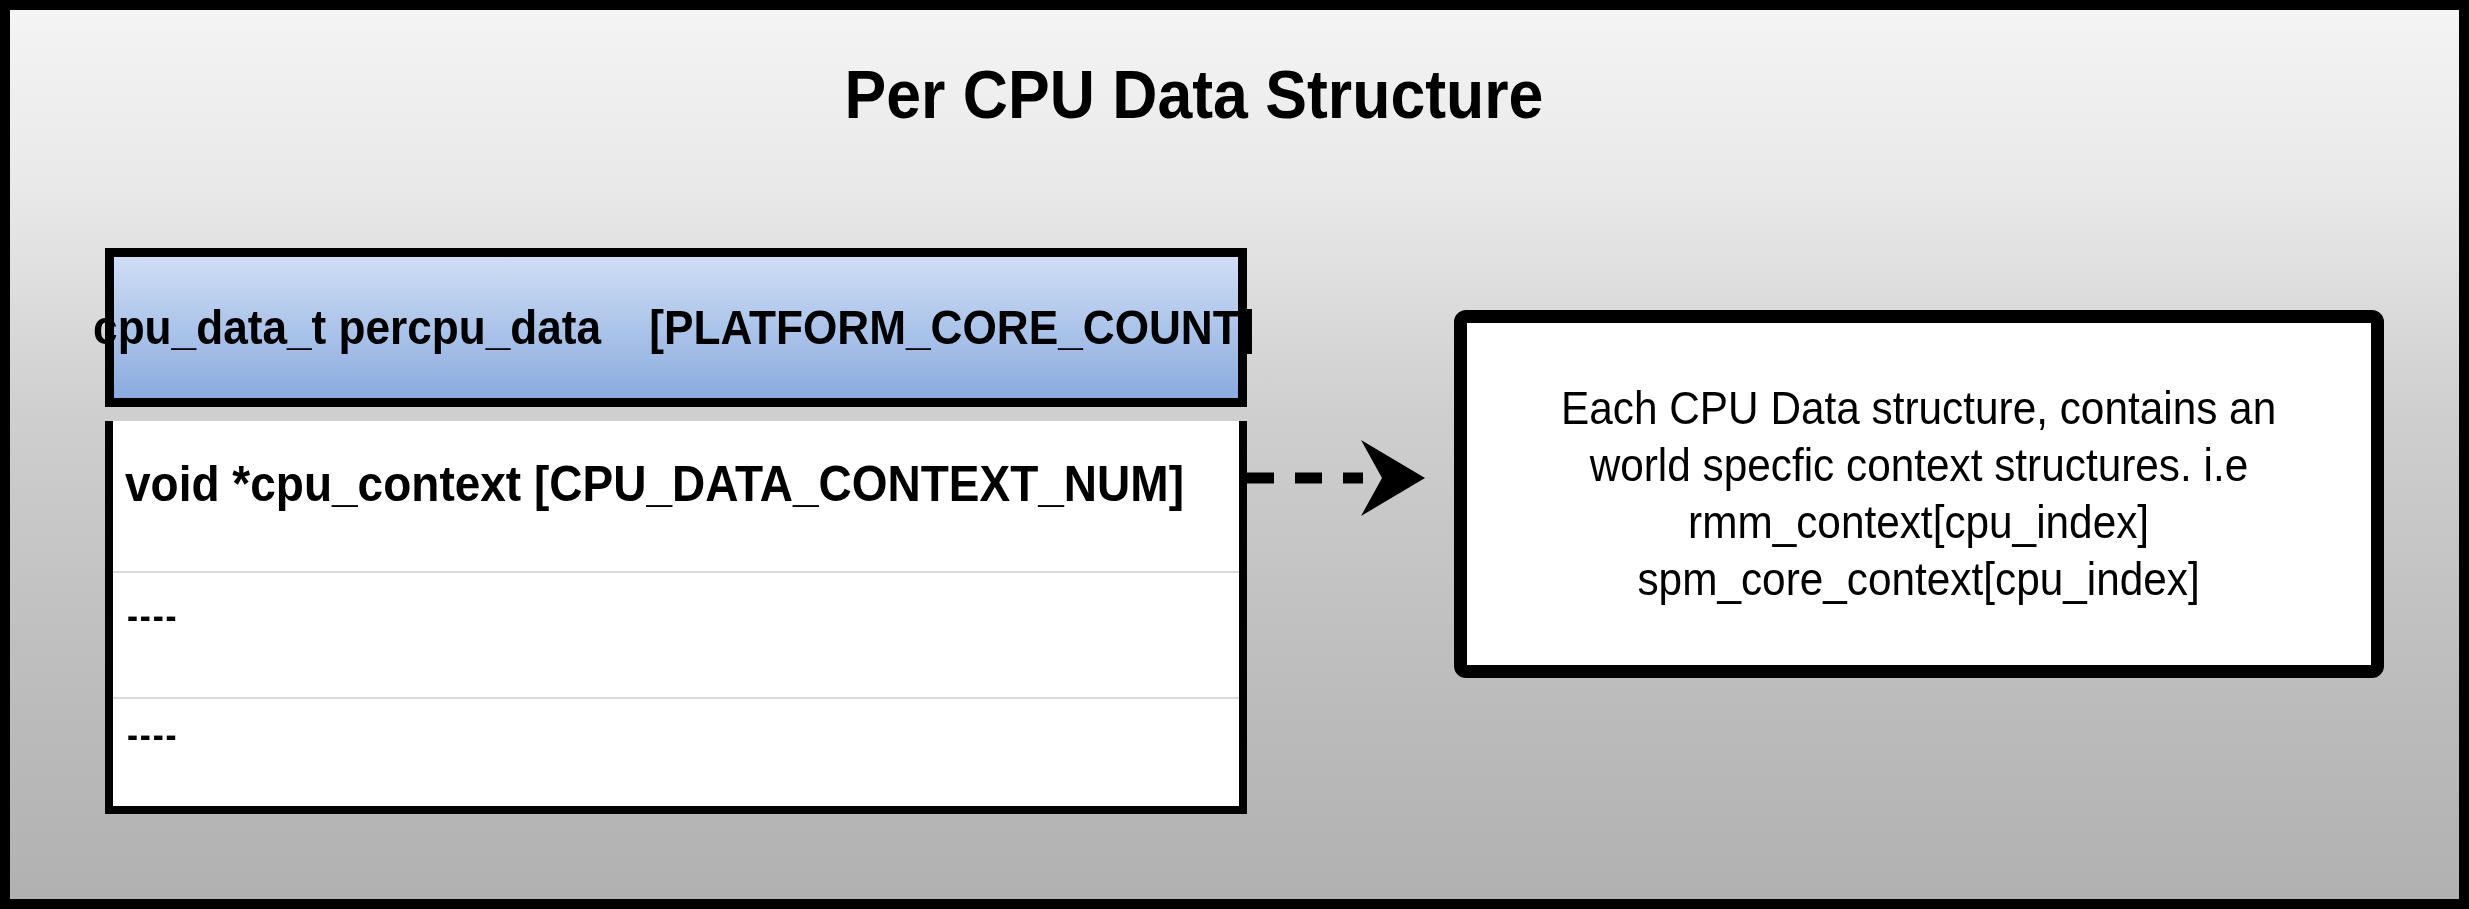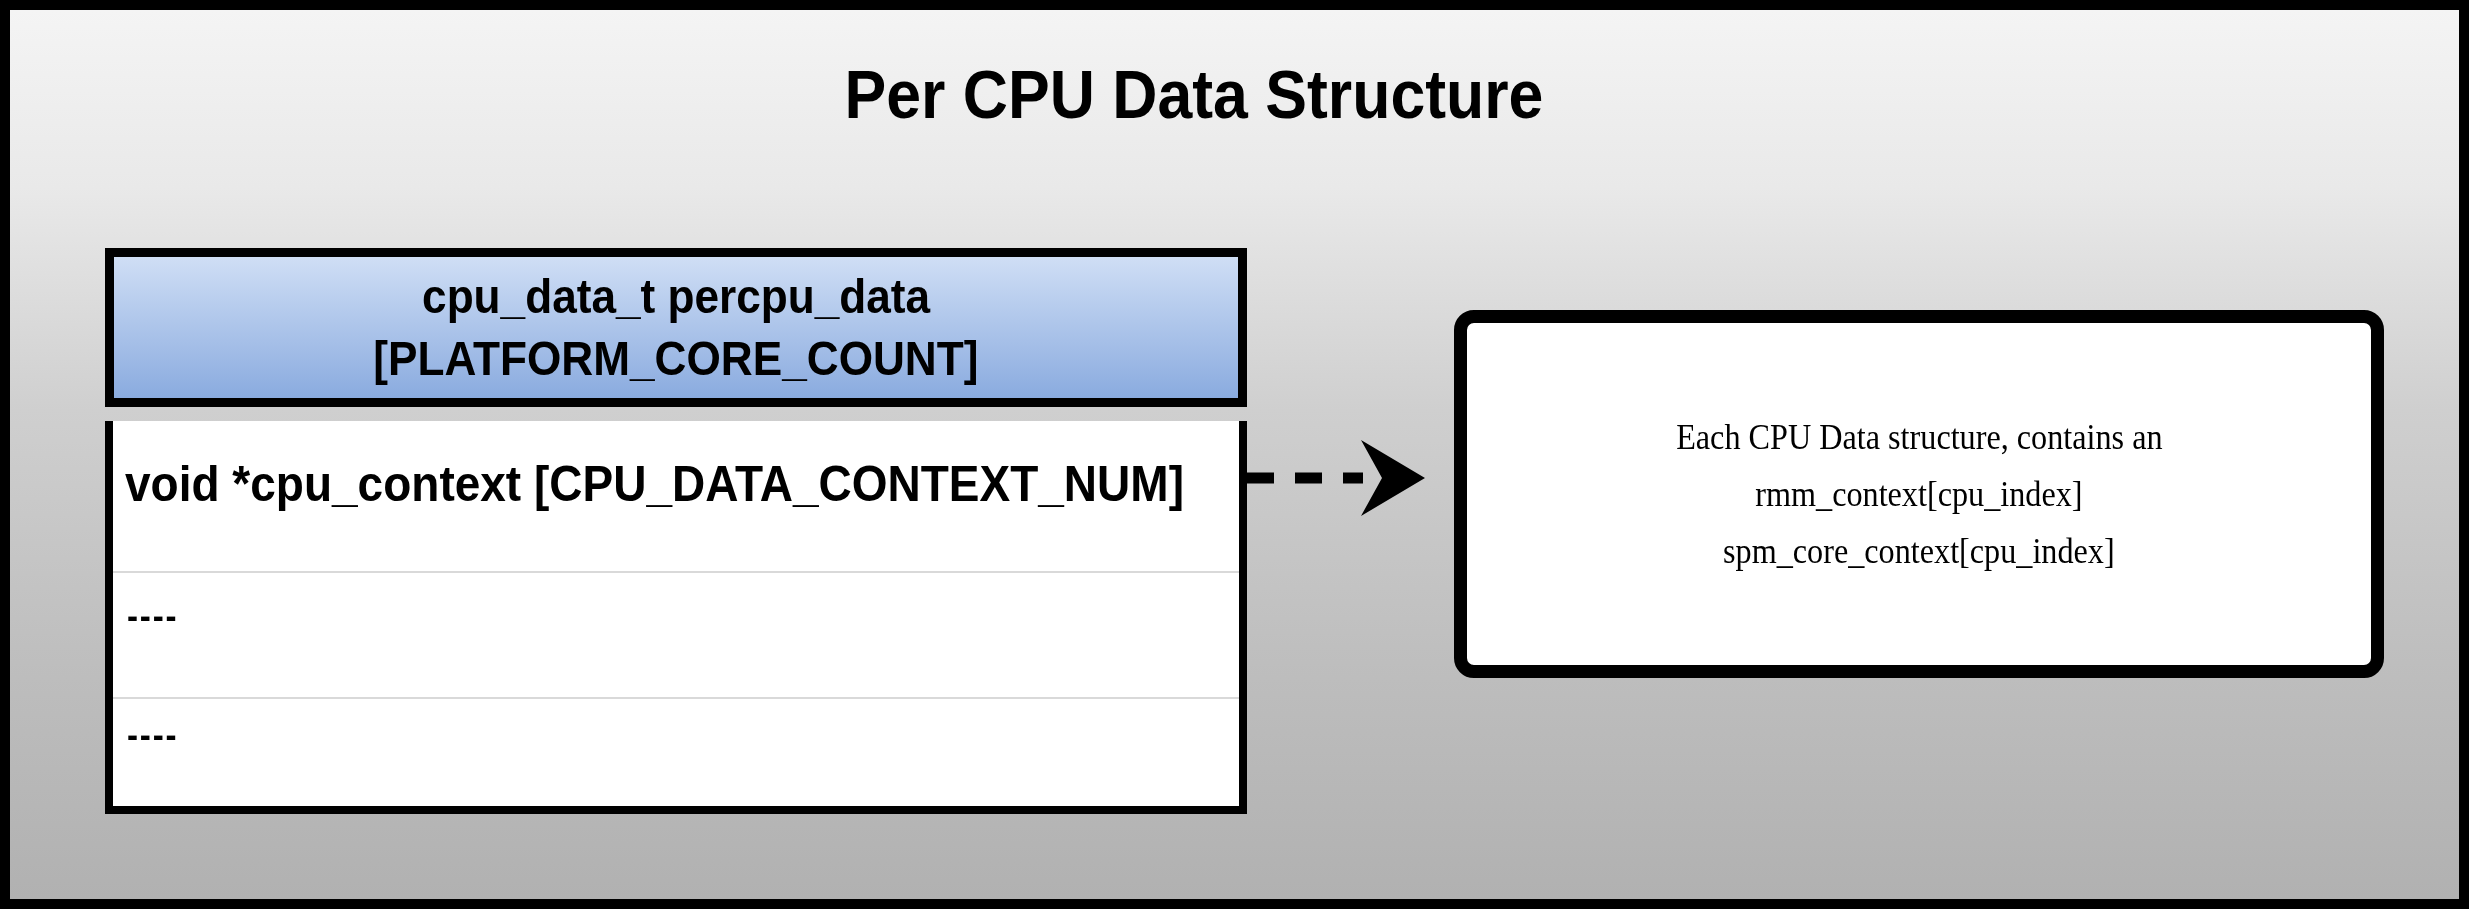--- a/index.html
+++ b/index.html
@@ -19,43 +19,43 @@
   .title{
     position:absolute;top:50px;left:1184px;transform:translateX(-50%);
     font-size:68px;font-weight:bold;line-height:68px;white-space:nowrap;
   }
 
   
   .struct-table{position:absolute;left:95px;top:238px;width:1142px;height:552px;box-sizing:border-box;}
   .struct-header{
     box-sizing:border-box;height:159px;border:9px solid #000;
     background:linear-gradient(180deg,var(--header_top) 0%,var(--header_bottom) 100%);
-    display:flex;flex-direction:column;justify-content:center;align-items:center;
+    display:flex;flex-direction:row;justify-content:center;align-items:center;
     font-size:48px;font-weight:bold;line-height:62px;text-align:center;
   }
   .struct-body{
     box-sizing:border-box;height:393px;background:#fff;
     border:8px solid #000;border-top:none;
   }
   .srow{box-sizing:border-box;position:relative;font-weight:bold;}
   .srow + .srow{border-top:2px solid var(--separator);}
   .row-context{height:150px;font-size:50px;padding:34px 4px 0 12px;margin-top:14px;}
   .row-dash1{height:126px;font-size:36px;padding:22px 0 0 14px;letter-spacing:2px;}
   .row-dash2{height:109px;font-size:36px;padding:15px 0 0 14px;letter-spacing:2px;}
 
   
   .arrow-svg{position:absolute;left:1225px;top:415px;width:200px;height:106px;}
 
   
   .note{
     position:absolute;left:1444px;top:300px;width:930px;height:368px;
-    box-sizing:border-box;border:13px solid #000;border-radius:20px;
+    box-sizing:border-box;border:13px solid #000;border-radius:12px;
     background:#fff;
     display:flex;flex-direction:column;justify-content:center;
-    text-align:center;font-size:35px;line-height:57px;font-family:Liberation Serif, serif;
+    text-align:center;font-size:46px;line-height:57px;
   }
   .note-line{white-space:nowrap;}
 </style>
 </head>
 <body>
 
 <div class="page">
 
   <div class="title">
     <span class="cond">Per CPU Data Structure</span>
@@ -79,17 +79,18 @@
     </div>
   </div>
 
   <svg class="arrow-svg" viewBox="0 0 200 106">
     <line x1="12" y1="53" x2="128" y2="53" stroke="#000" stroke-width="11" stroke-dasharray="27 21"></line>
     <polygon points="126,15 190,53 126,91 147,53" fill="#000"></polygon>
   </svg>
 
   <div class="note">
     <div class="note-line"><span class="cond">Each CPU Data structure, contains an</span></div>
+    <div class="note-line"><span class="cond">world specfic context structures. i.e</span></div>
     <div class="note-line"><span class="cond">rmm_context[cpu_index]</span></div>
     <div class="note-line"><span class="cond">spm_core_context[cpu_index]</span></div>
   </div>
 
 </div>
 
 </body></html>

